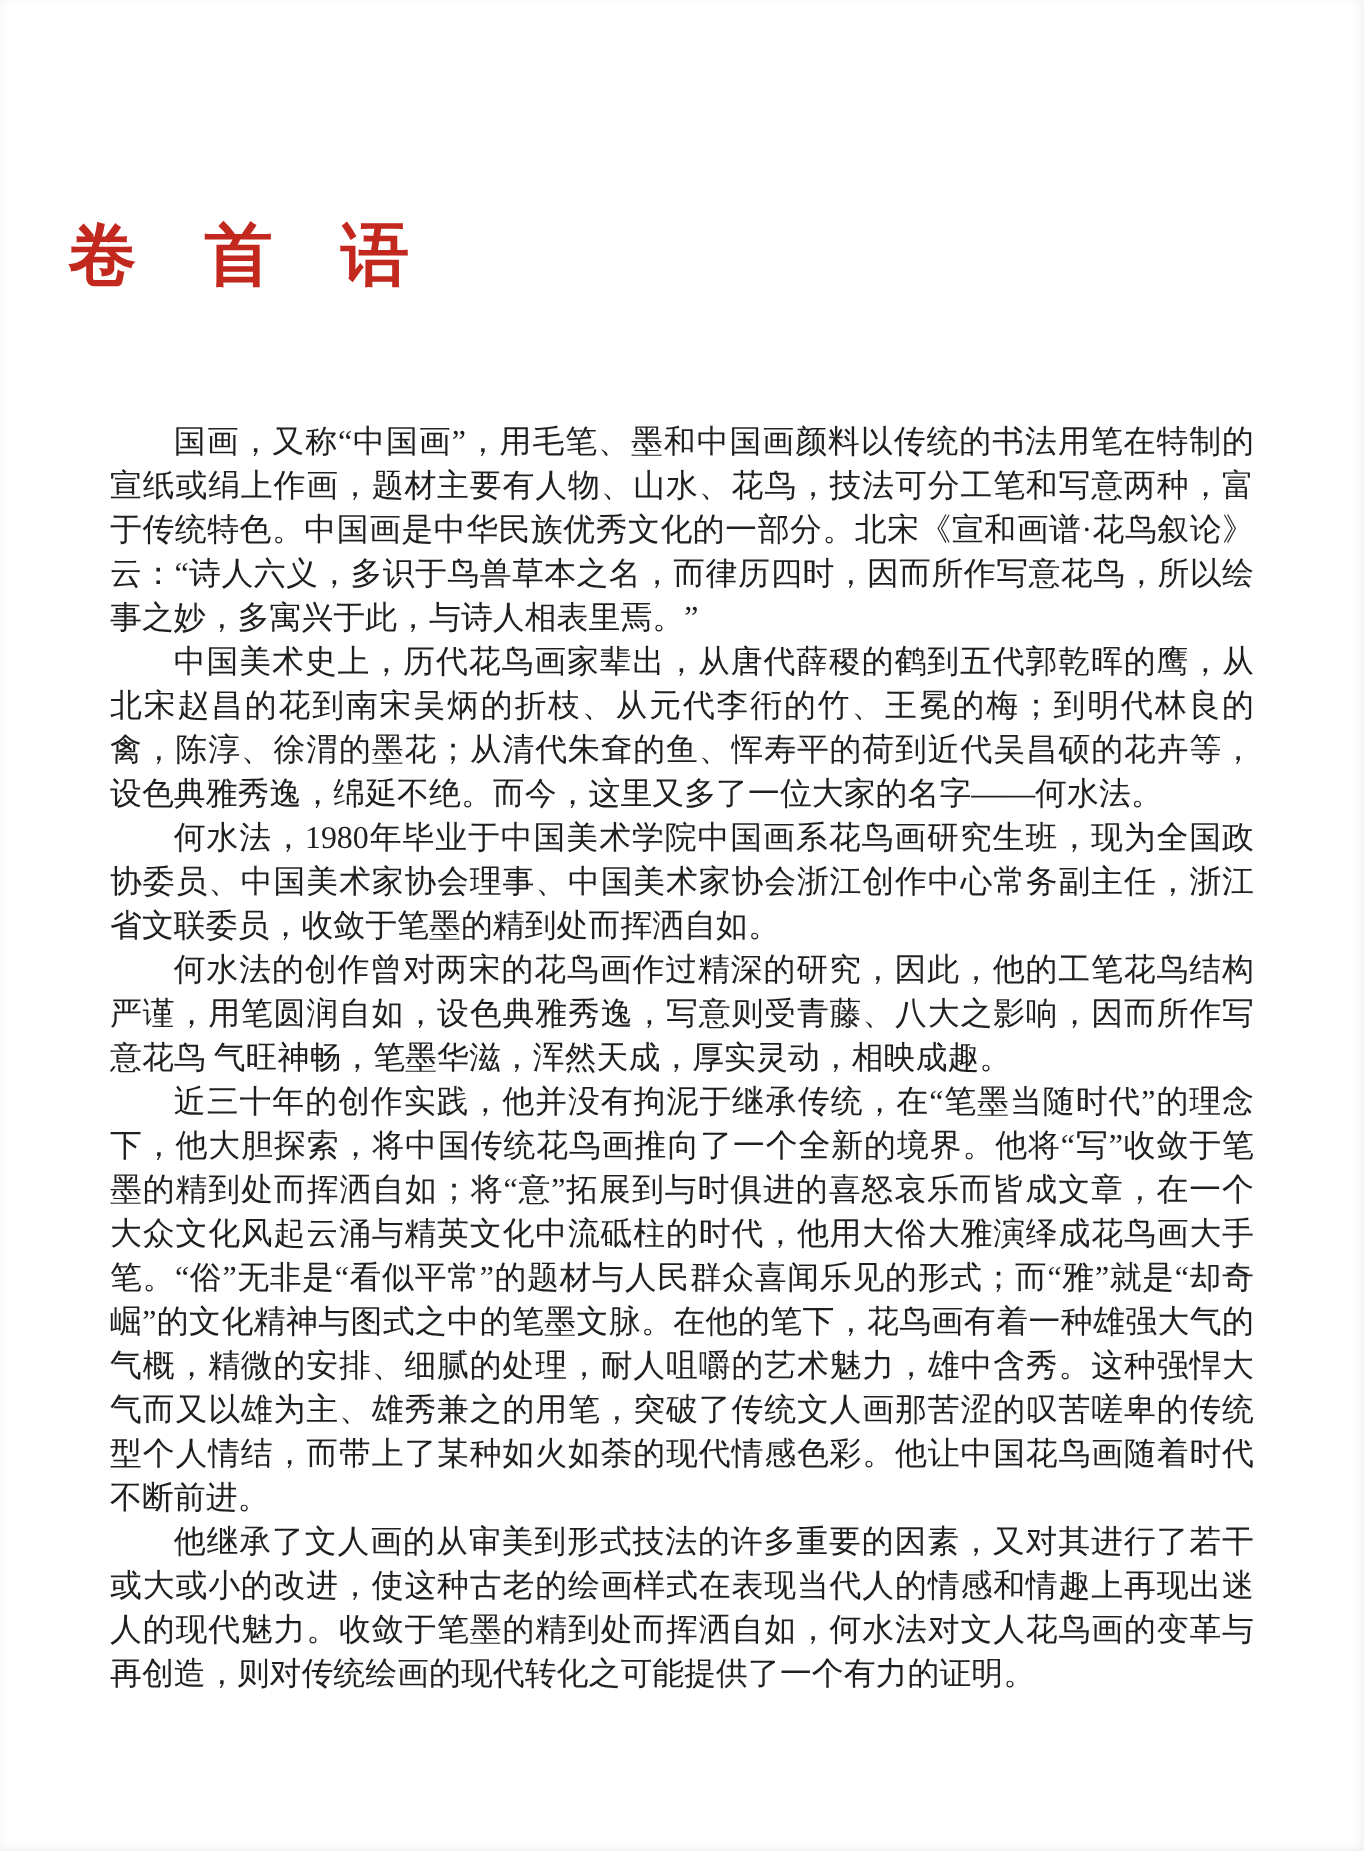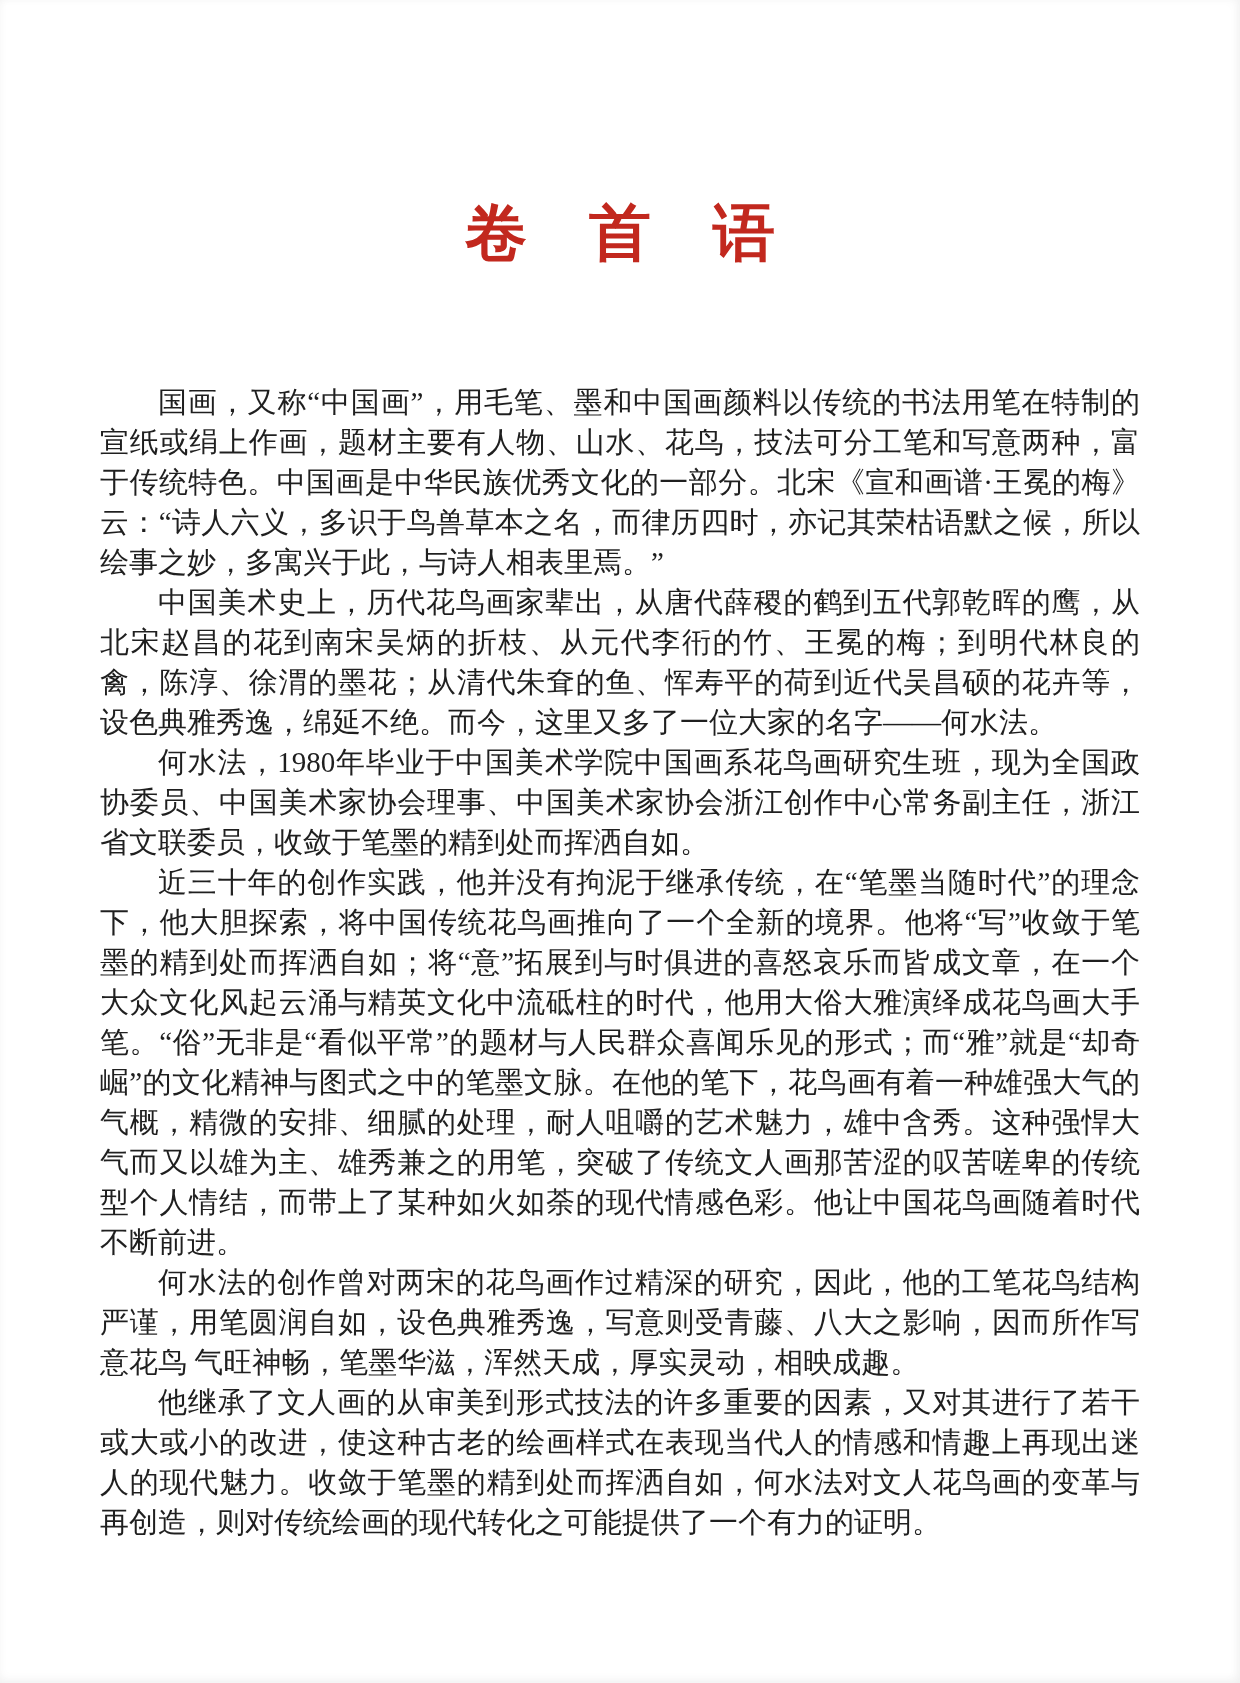--- a/index.html
+++ b/index.html
@@ -18,21 +18,21 @@
     overflow: hidden;
     
     box-shadow: inset 0 -4px 10px rgba(0,0,0,0.04), inset -4px 0 10px rgba(0,0,0,0.03);
   }
 
   .title {
     position: absolute;
     top: 196px;
     left: 0;
     width: 100%;
-    text-align: center;
+    text-align: left;
     font-size: 62px;
     font-weight: bold;
     letter-spacing: 1em;
     text-indent: 1em; 
     line-height: 1.2;
   }
 
   .body-text {
     position: absolute;
     top: 382px;
@@ -50,21 +50,21 @@
   }
 </style>
 </head>
 <body>
 
 <div class="page">
 
   <h1 class="title" style="color: rgb(194, 40, 30);">卷首语</h1>
 
   <div class="body-text" style="color: rgb(31, 31, 31);">
-    <p>国画，又称“中国画”，用毛笔、墨和中国画颜料以传统的书法用笔在特制的宣纸或绢上作画，题材主要有人物、山水、花鸟，技法可分工笔和写意两种，富于传统特色。中国画是中华民族优秀文化的一部分。北宋《宣和画谱·王冕的梅》云：“诗人六义，多识于鸟兽草本之名，而律历四时，亦记其荣枯语默之候，所以绘事之妙，多寓兴于此，与诗人相表里焉。”</p>
+    <p>国画，又称“中国画”，用毛笔、墨和中国画颜料以传统的书法用笔在特制的宣纸或绢上作画，题材主要有人物、山水、花鸟，技法可分工笔和写意两种，富于传统特色。中国画是中华民族优秀文化的一部分。北宋《宣和画谱·花鸟叙论》云：“诗人六义，多识于鸟兽草本之名，而律历四时，因而所作写意花鸟，所以绘事之妙，多寓兴于此，与诗人相表里焉。”</p>
     <p>中国美术史上，历代花鸟画家辈出，从唐代薛稷的鹤到五代郭乾晖的鹰，从北宋赵昌的花到南宋吴炳的折枝、从元代李衎的竹、王冕的梅；到明代林良的禽，陈淳、徐渭的墨花；从清代朱耷的鱼、恽寿平的荷到近代吴昌硕的花卉等，设色典雅秀逸，绵延不绝。而今，这里又多了一位大家的名字——何水法。</p>
     <p>何水法，1980年毕业于中国美术学院中国画系花鸟画研究生班，现为全国政协委员、中国美术家协会理事、中国美术家协会浙江创作中心常务副主任，浙江省文联委员，收敛于笔墨的精到处而挥洒自如。</p>
+    <p>何水法的创作曾对两宋的花鸟画作过精深的研究，因此，他的工笔花鸟结构严谨，用笔圆润自如，设色典雅秀逸，写意则受青藤、八大之影响，因而所作写意花鸟 气旺神畅，笔墨华滋，浑然天成，厚实灵动，相映成趣。</p>
     <p>近三十年的创作实践，他并没有拘泥于继承传统，在“笔墨当随时代”的理念下，他大胆探索，将中国传统花鸟画推向了一个全新的境界。他将“写”收敛于笔墨的精到处而挥洒自如；将“意”拓展到与时俱进的喜怒哀乐而皆成文章，在一个大众文化风起云涌与精英文化中流砥柱的时代，他用大俗大雅演绎成花鸟画大手笔。“俗”无非是“看似平常”的题材与人民群众喜闻乐见的形式；而“雅”就是“却奇崛”的文化精神与图式之中的笔墨文脉。在他的笔下，花鸟画有着一种雄强大气的气概，精微的安排、细腻的处理，耐人咀嚼的艺术魅力，雄中含秀。这种强悍大气而又以雄为主、雄秀兼之的用笔，突破了传统文人画那苦涩的叹苦嗟卑的传统型个人情结，而带上了某种如火如荼的现代情感色彩。他让中国花鸟画随着时代不断前进。</p>
-    <p>何水法的创作曾对两宋的花鸟画作过精深的研究，因此，他的工笔花鸟结构严谨，用笔圆润自如，设色典雅秀逸，写意则受青藤、八大之影响，因而所作写意花鸟 气旺神畅，笔墨华滋，浑然天成，厚实灵动，相映成趣。</p>
     <p>他继承了文人画的从审美到形式技法的许多重要的因素，又对其进行了若干或大或小的改进，使这种古老的绘画样式在表现当代人的情感和情趣上再现出迷人的现代魅力。收敛于笔墨的精到处而挥洒自如，何水法对文人花鸟画的变革与再创造，则对传统绘画的现代转化之可能提供了一个有力的证明。</p>
   </div>
 
 </div>
 
 </body></html>

